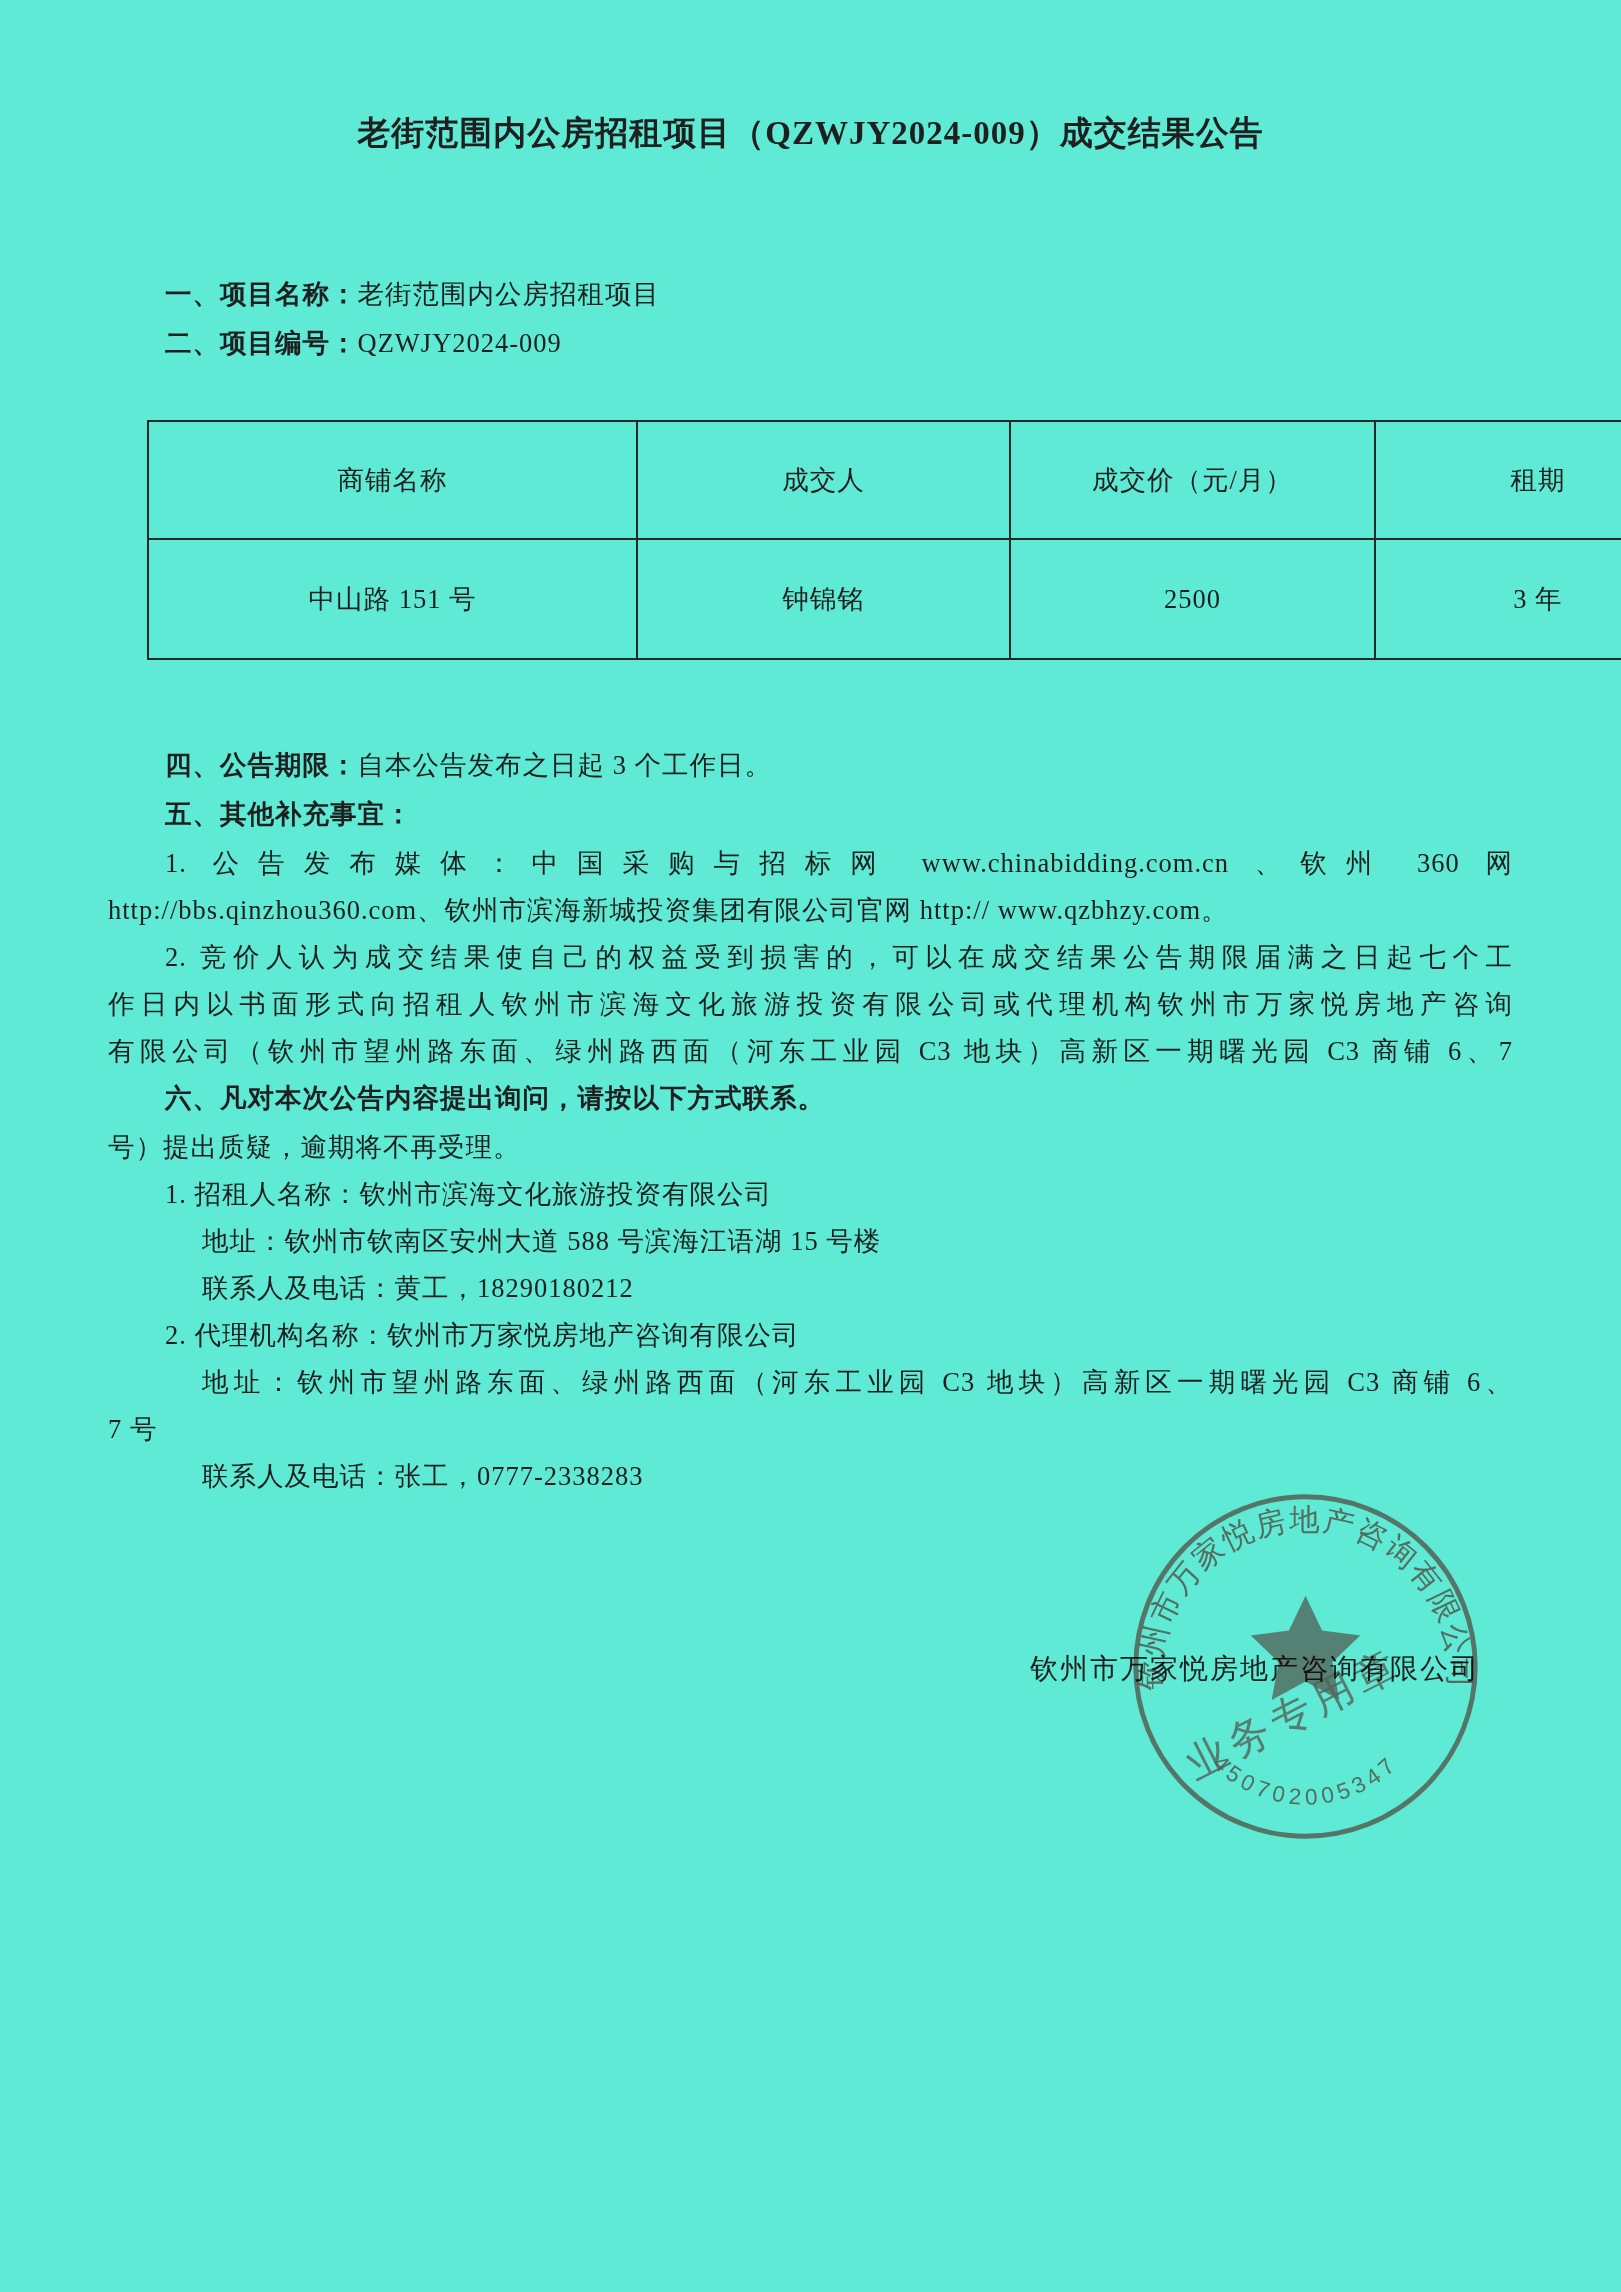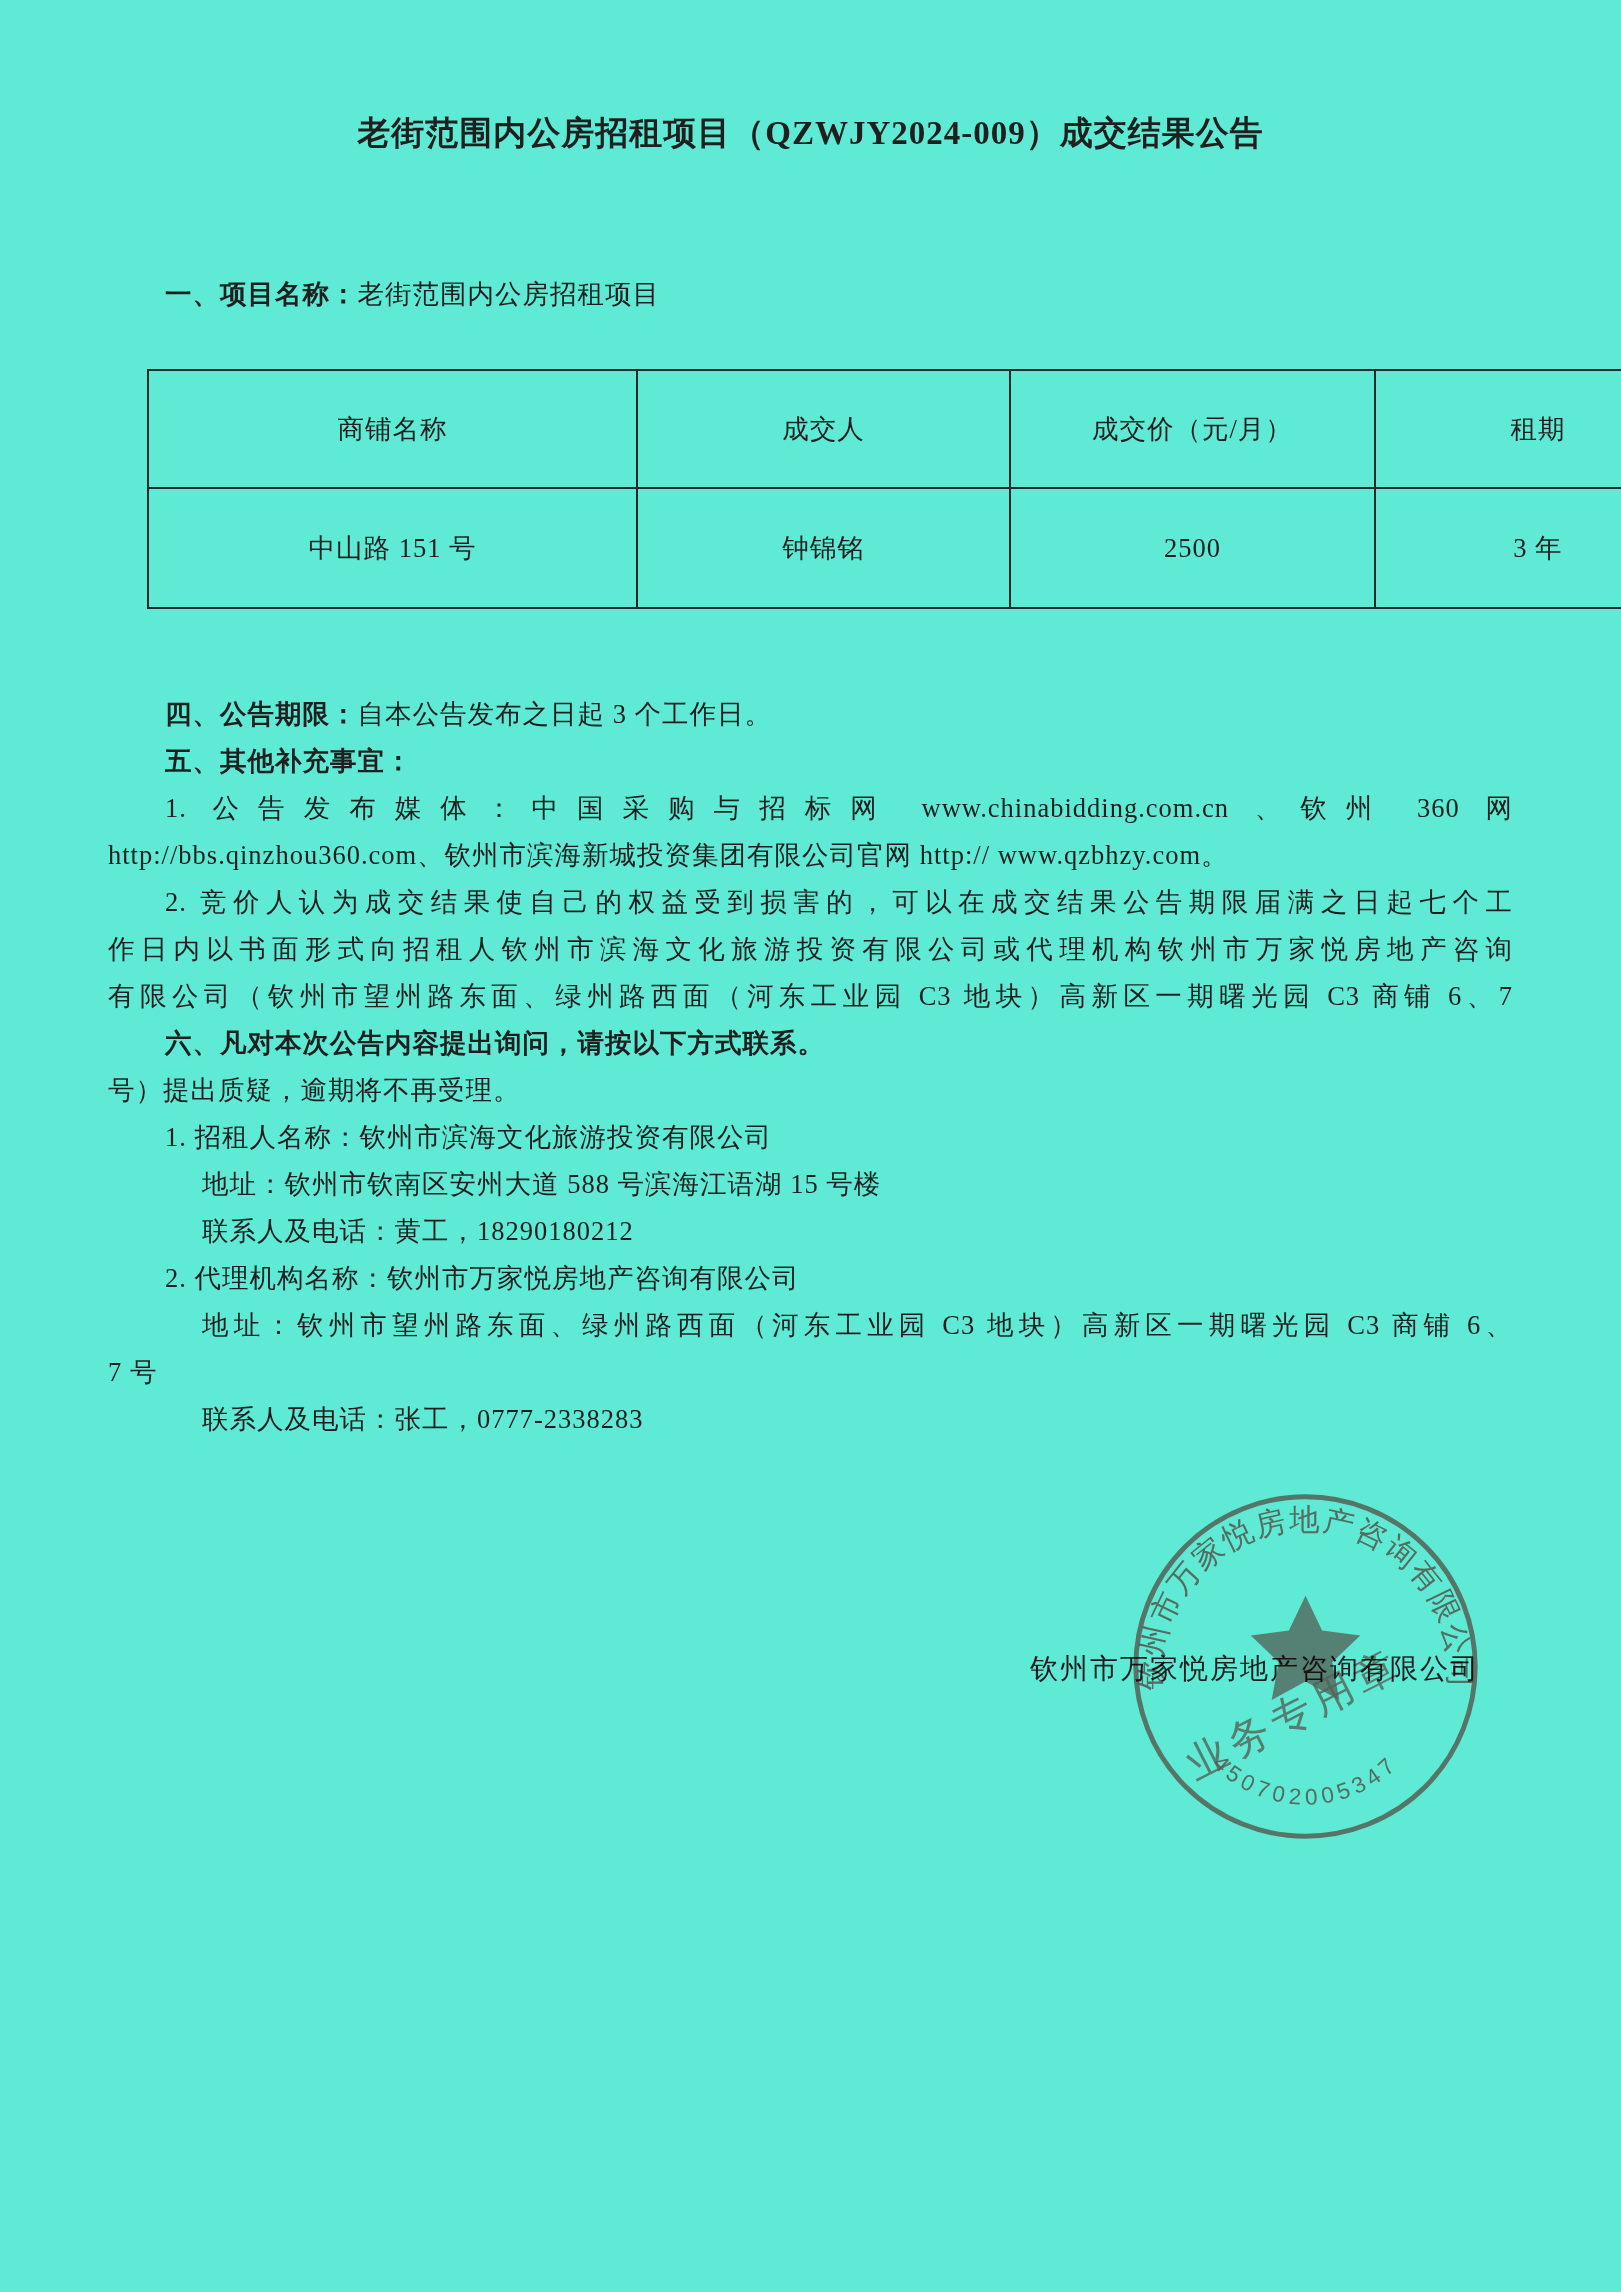--- a/index.html
+++ b/index.html
@@ -20,21 +20,21 @@
     font-size:33px;
     font-weight:bold;
     letter-spacing:1px;
     line-height:47px;
   }
 
   .sec { margin-top:114px; }
   .line { font-size:26.5px; line-height:47px; letter-spacing:1px; }
   .indent1 { padding-left:57px; }
   .indent2 { padding-left:94px; }
-  .lbl { font-weight:bold; }
+  .lbl { font-weight:bold;font-family:Liberation Mono, monospace; }
   .stretch { text-align:justify; text-align-last:justify; }
 
   table.deal-table {
     margin-top:51px;
     margin-left:39px;
     width:1555px;
     border-collapse:collapse;
     table-layout:fixed;
     border-radius:29px;
   }
@@ -81,20 +81,23 @@
 <body>
 
 <div class="page">
   <div class="content">
 
     <div class="doc-title">老街范围内公房招租项目（QZWJY2024-009）成交结果公告</div>
 
     <div class="sec">
       <div class="line indent1">
         <span class="lbl">一、项目名称：</span><span>老街范围内公房招租项目</span>
+      </div>
+      <div class="line indent1">
+        <span class="lbl">二、项目编号：</span><span>QZWJY2024-009</span>
       </div>
     </div>
 
     <table class="deal-table">
       <colgroup>
         <col class="col1">
           <col class="col2">
           <col class="col3">
           <col class="col4">
       </colgroup>

